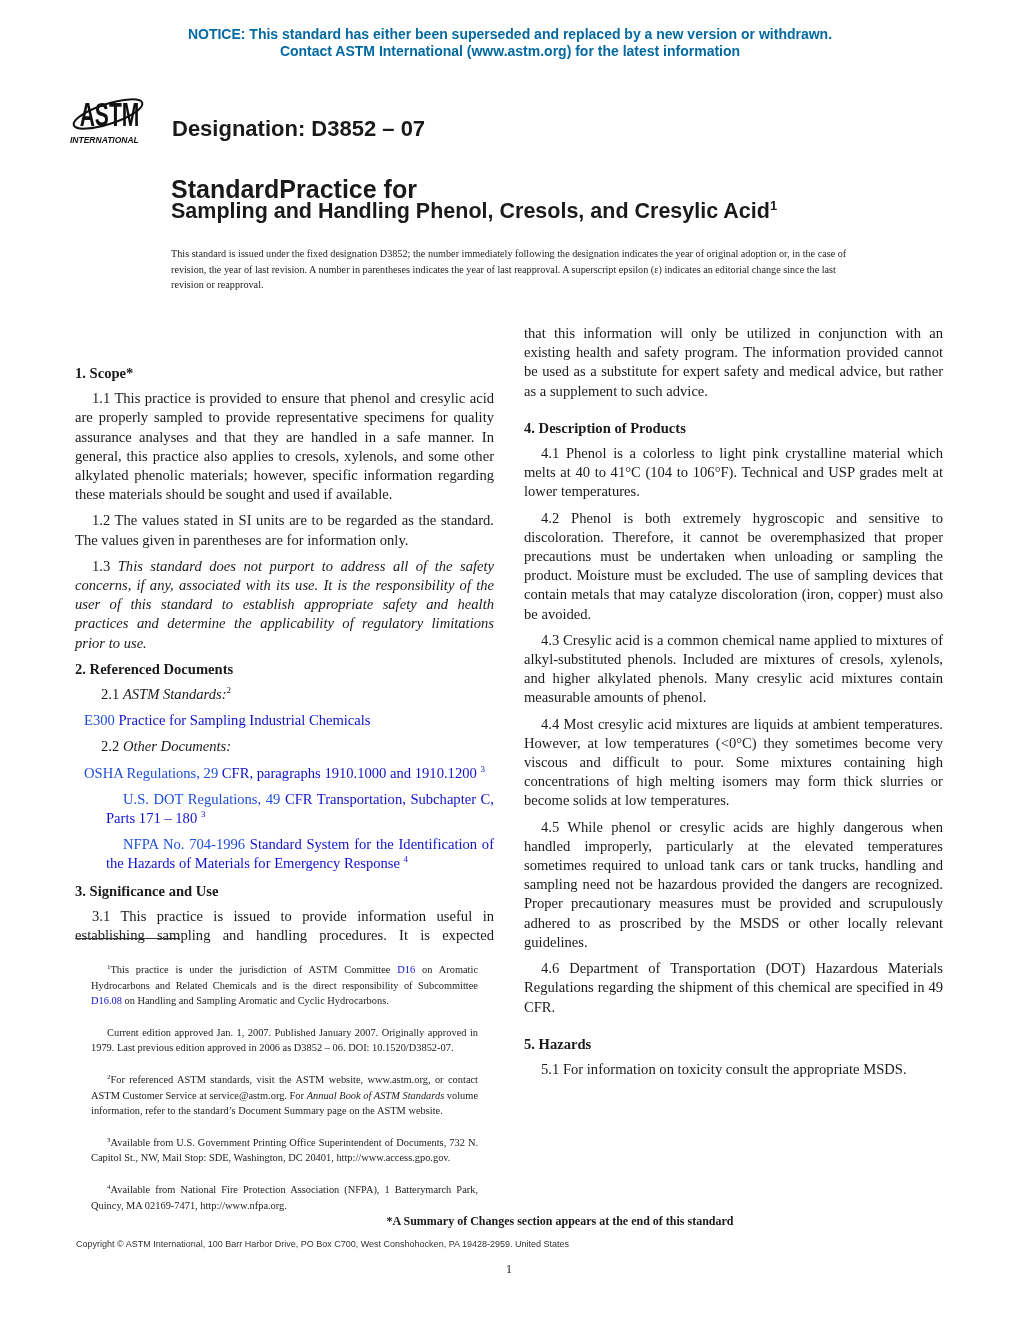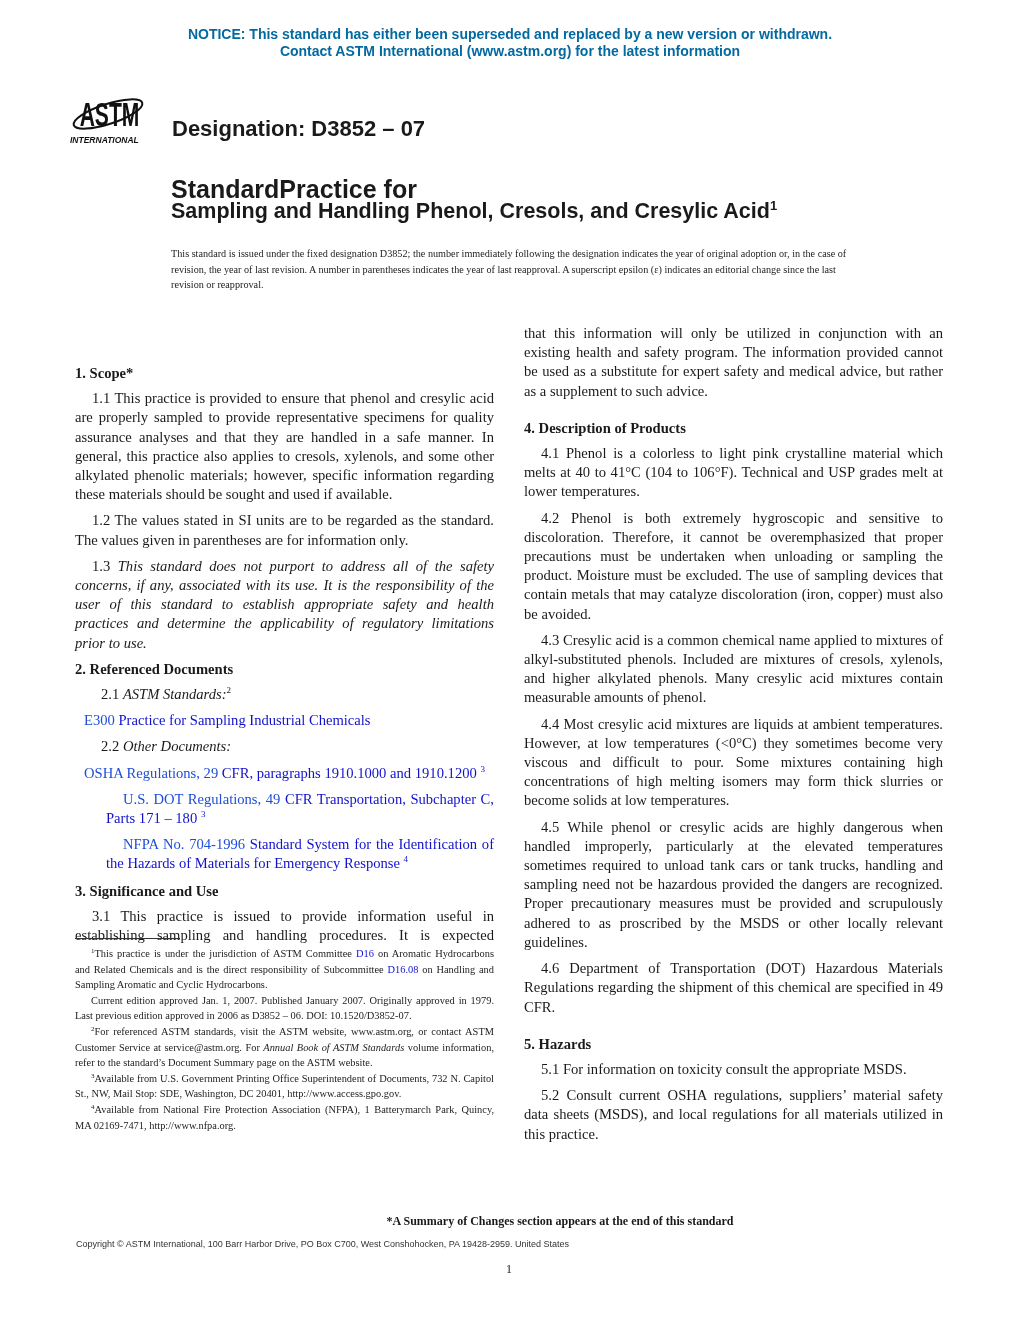--- a/index.html
+++ b/index.html
@@ -21,21 +21,21 @@
   .col p.noind { text-indent: 0; }
   .sec { margin-top: 4px; }
   .ref { margin: 0; text-indent: 0; padding-left: 31px; text-indent: -22px; }
   .ref.first { padding-left: 9px; text-indent: 0; }
   .refhead { margin: 0; text-indent: 0; padding-left: 9px; }
   .red { color: #1d4ed8; }
   .blue { color: #1111cc; }
   sup { font-size: 9px; vertical-align: 6px; line-height: 0; }
   .fnrule { left: 75px; top: 938px; width: 105px; height: 1px; background: #333; }
   .fn { left: 75px; top: 946px; width: 419px; font-family: "Liberation Serif", serif; font-size: 10.4px; line-height: 15.6px; text-align: justify; color: #222; }
-  .fn p { margin: 0; text-indent: 16px; }
+  .fn p { margin: 16px; text-indent: 16px; }
   .fn sup { font-size: 7px; vertical-align: 4px; }
   .fn .link { color: #1111cc; }
   .summary { left: 0; width: 1020px; top: 1214px; text-align: center; padding-left: 100px; box-sizing: border-box;
              font-family: "Liberation Serif", serif; font-weight: bold; font-size: 12px; }
   .copyright { left: 76px; top: 1239px; font-family: "Liberation Sans", sans-serif; font-size: 9px; color: #333; }
   .pagenum { left: 506px; top: 1262px; font-family: "Liberation Serif", serif; font-size: 12px; }
 </style>
 </head>
 <body>
 
@@ -90,18 +90,17 @@
   <p class="noind">that this information will only be utilized in conjunction with an existing health and safety program. The information provided cannot be used as a substitute for expert safety and medical advice, but rather as a supplement to such advice.</p>
   <h2 style="margin-top:18px">4.  Description of Products</h2>
   <p>4.1 Phenol is a colorless to light pink crystalline material which melts at 40 to 41°C (104 to 106°F). Technical and USP grades melt at lower temperatures.</p>
   <p>4.2 Phenol is both extremely hygroscopic and sensitive to discoloration. Therefore, it cannot be overemphasized that proper precautions must be undertaken when unloading or sampling the product. Moisture must be excluded. The use of sampling devices that contain metals that may catalyze discoloration (iron, copper) must also be avoided.</p>
   <p>4.3 Cresylic acid is a common chemical name applied to mixtures of alkyl-substituted phenols. Included are mixtures of cresols, xylenols, and higher alkylated phenols. Many cresylic acid mixtures contain measurable amounts of phenol.</p>
   <p>4.4 Most cresylic acid mixtures are liquids at ambient temperatures. However, at low temperatures (&lt;0°C) they sometimes become very viscous and difficult to pour. Some mixtures containing high concentrations of high melting isomers may form thick slurries or become solids at low temperatures.</p>
   <p>4.5 While phenol or cresylic acids are highly dangerous when handled improperly, particularly at the elevated temperatures sometimes required to unload tank cars or tank trucks, handling and sampling need not be hazardous provided the dangers are recognized. Proper precautionary measures must be provided and scrupulously adhered to as proscribed by the MSDS or other locally relevant guidelines.</p>
   <p>4.6 Department of Transportation (DOT) Hazardous Materials Regulations regarding the shipment of this chemical are specified in 49 CFR.</p>
   <h2 style="margin-top:18px">5.  Hazards</h2>
   <p>5.1 For information on toxicity consult the appropriate MSDS.</p>
-  <p>5.2 Consult current OSHA regulations, suppliers’ material safety data sheets (MSDS), and local regulations for all materials utilized in this practice.</p>
 </div>
 
 <div class="abs summary">*A Summary of Changes section appears at the end of this standard</div>
 <div class="abs copyright">Copyright © ASTM International, 100 Barr Harbor Drive, PO Box C700, West Conshohocken, PA 19428-2959. United States</div>
 <div class="abs pagenum">1</div>
 
 </body></html>

